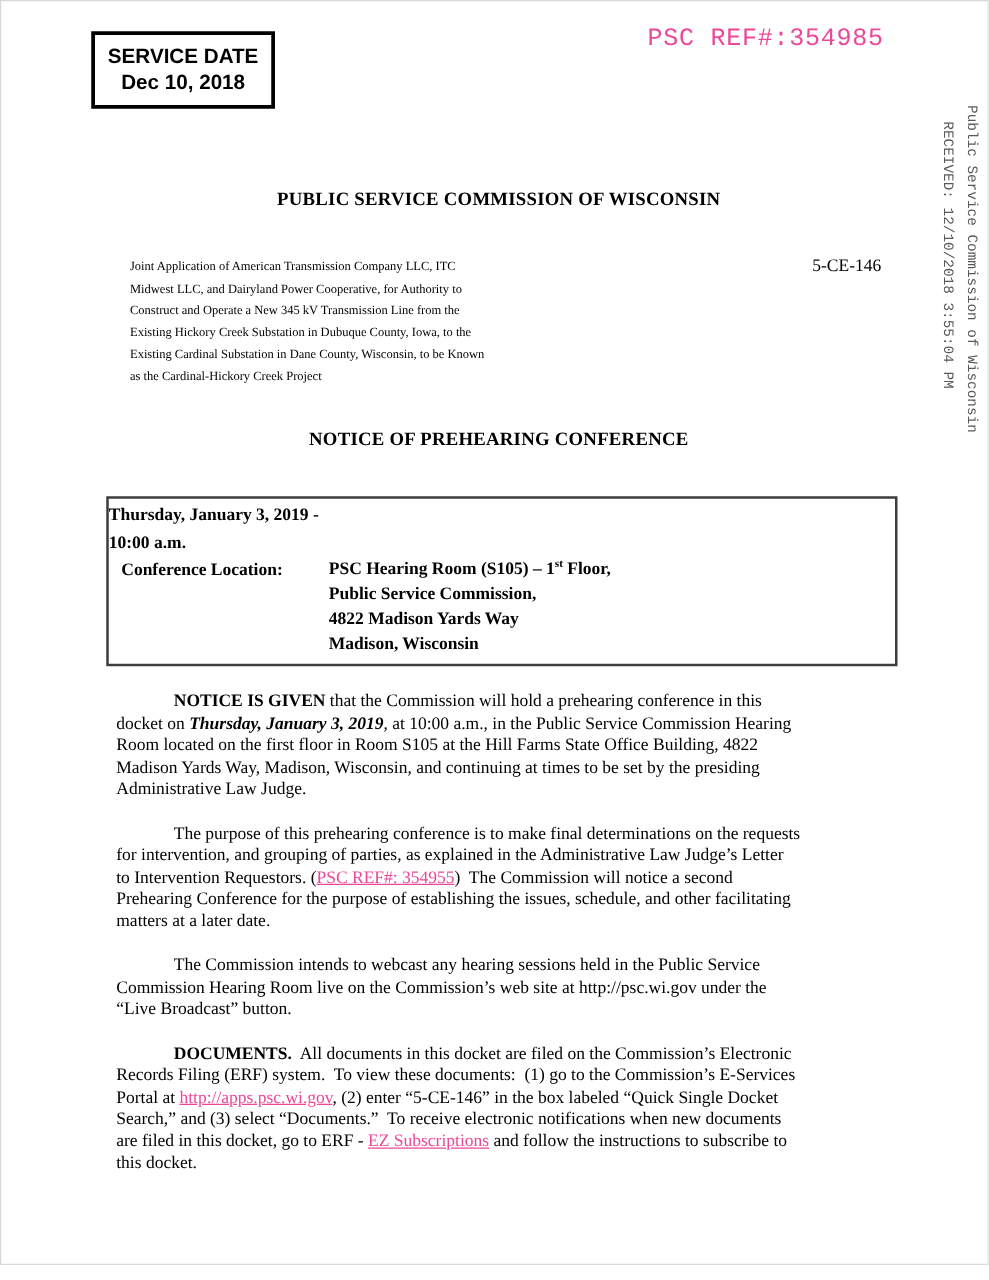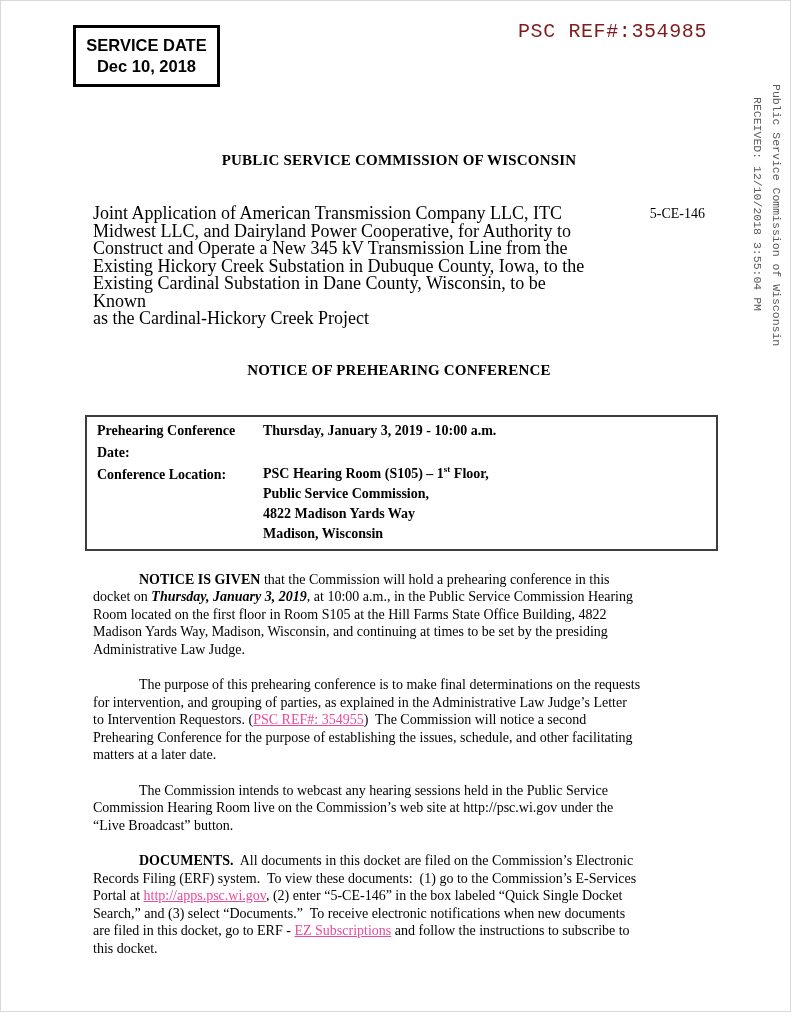--- a/index.html
+++ b/index.html
@@ -13,41 +13,41 @@
     position:absolute; left:73px; top:25px; width:141px; height:56px;
     border:3px solid #000; display:flex; flex-direction:column;
     align-items:center; justify-content:center;
     font-family:"Liberation Sans","DejaVu Sans",sans-serif;
     font-weight:bold; font-size:16.5px; line-height:21px; text-align:center;
   }
   
   .psc-ref {
     position:absolute; left:518px; top:20px;
     font-family:"Liberation Mono","DejaVu Sans Mono",monospace;
-    font-size:20px; color:#7f1d1d; letter-spacing:0.6px; white-space:nowrap;
+    font-size:20px; color:#ec4899; letter-spacing:0.6px; white-space:nowrap;
   }
   
   .received {
     position:absolute; right:5px; top:84px;
     writing-mode:vertical-rl; text-orientation:mixed;
     font-family:"Liberation Mono","DejaVu Sans Mono",monospace;
     font-size:11.5px; line-height:19px; color:#595959; white-space:nowrap;
   }
   .received .line2 { text-indent:13px; }
   
   .content { position:absolute; left:93px; top:152px; width:612px; }
   .title, .heading {
     font-size:15px; font-weight:bold; text-align:center; letter-spacing:0.2px;
   }
   .caption-row {
     margin-top:36px; display:flex; justify-content:space-between;
     align-items:flex-start;
   }
   .caption {
-    width:500px; font-size:18px; line-height:17.5px; white-space:pre-line;
+    width:500px; font-size:10px; line-height:17.5px; white-space:pre-line;margin-left:11px;
   }
   .docket { font-size:14px; line-height:17.5px; }
   .heading { margin-top:34px; }
   .conf-table {
     margin-top:36px; margin-left:-8px; width:633px;
     border:2px solid #3d3d3d; box-sizing:border-box;
     font-weight:bold; font-size:14px;
     padding:3px 6px 5px 0;
   }
   .conf-row { display:grid; grid-template-columns:176px 1fr; }
@@ -90,21 +90,20 @@
 Existing Hickory Creek Substation in Dubuque County, Iowa, to the
 Existing Cardinal Substation in Dane County, Wisconsin, to be Known
 as the Cardinal-Hickory Creek Project</div>
       <div class="docket">5-CE-146</div>
     </div>
 
     <div class="heading">NOTICE OF PREHEARING CONFERENCE</div>
 
     <div class="conf-table">
       <div class="conf-row">
-        <div class="cell-label">Prehearing Conference Date:</div>
         <div class="cell-value"><span>Thursday, January 3, 2019 - 10:00 a.m.</span></div>
       </div>
       <div class="conf-row">
         <div class="cell-label">Conference Location:</div>
         <div class="loc-lines">
           <div class="loc-line"><span>PSC Hearing Room (S105) – 1</span><sup>st</sup><span> Floor,</span></div>
           <div class="loc-line"><span>Public Service Commission,</span></div>
           <div class="loc-line"><span>4822 Madison Yards Way</span></div>
           <div class="loc-line"><span>Madison, Wisconsin</span></div>
         </div>

